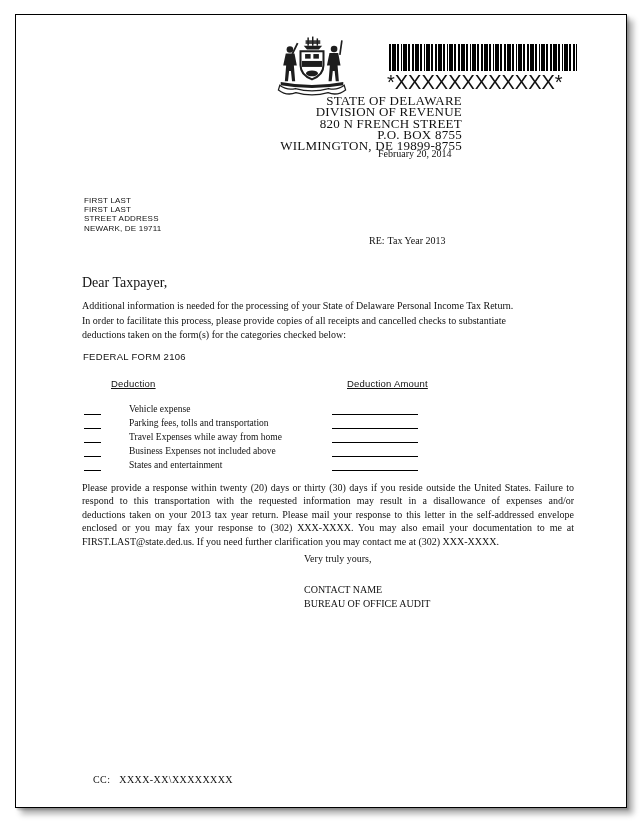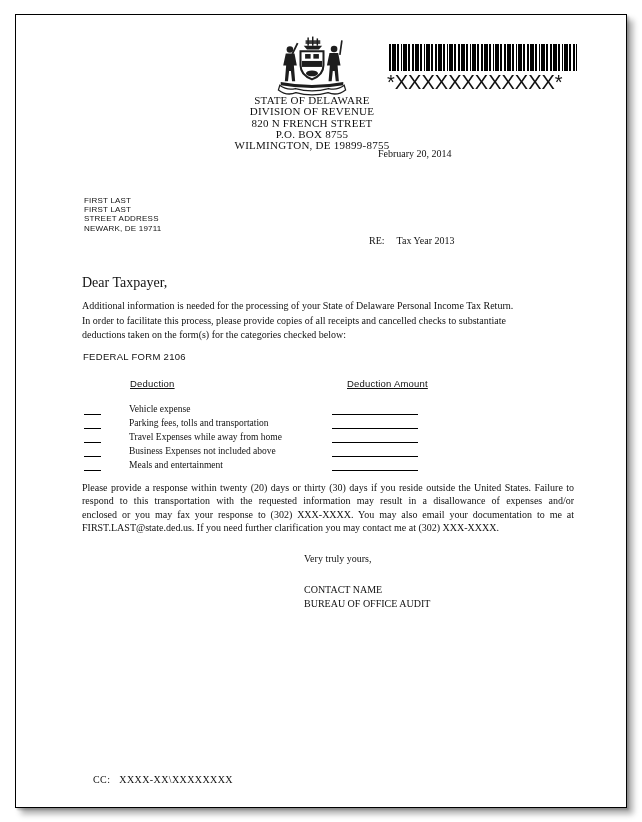--- a/index.html
+++ b/index.html
@@ -3,48 +3,48 @@
 <meta charset="utf-8">
 <style>
   html,body{margin:0;padding:0;background:#ffffff;width:642px;height:822px;position:relative;
     font-family:"Liberation Serif",serif;color:#111;}
   .sheet{position:absolute;left:15px;top:14px;width:610px;height:792px;background:#fff;
     border:1px solid #000;box-shadow:6px 6px 6px rgba(0,0,0,.32),2px 2px 2px rgba(0,0,0,.22);}
   .abs{position:absolute;}
 
   
   .seal{left:250px;top:21px;width:92px;height:60px;}
-  .letterhead{left:146px;top:80px;width:300px;text-align:center;
-    font-size:11px;line-height:11.3px;letter-spacing:.25px;}
+  .letterhead{left:146px;top:80px;width:300px;text-align:right;
+    font-size:13px;line-height:11.3px;letter-spacing:.25px;}
   .date{left:362px;top:133px;font-size:10px;}
 
   
   .barcode{left:373px;top:29px;width:188px;height:27px;
     background:repeating-linear-gradient(90deg,
       #000 0 2px,#fff 2px 3px,#000 3px 7px,#fff 7px 8px,#000 8px 10px,#fff 10px 12px,
       #000 12px 13px,#fff 13px 14px,#000 14px 18px,#fff 18px 19px,#000 19px 21px,#fff 21px 23px);}
   .barcode-label{left:371px;top:57px;width:192px;font-family:"Liberation Sans",sans-serif;
     font-size:20px;line-height:21px;letter-spacing:0px;white-space:nowrap;}
 
   
   .recipient{left:68px;top:181px;font-family:"Liberation Sans",sans-serif;
     font-size:8px;line-height:9.2px;letter-spacing:.2px;}
 
   .re-line{left:353px;top:220px;font-size:10px;}
-  .re-line .re-val{margin-left:12px;font-family:Liberation Serif, serif;}
+  .re-line .re-val{margin-left:3px;font-family:Liberation Serif, serif;}
 
   .salutation{left:66px;top:260px;font-size:14px;}
   .para1{left:66px;top:285px;width:500px;font-size:10px;}
   .para2{left:66px;top:299px;width:500px;font-size:10px;line-height:13.5px;white-space:nowrap;}
 
   .form-heading{left:67px;top:336px;font-family:"Liberation Sans",sans-serif;
     font-size:9.5px;letter-spacing:.3px;}
 
   .th{font-family:"Liberation Sans",sans-serif;font-size:9.5px;text-decoration:underline;letter-spacing:.2px;}
-  .th1{left:114px;top:363px;}
+  .th1{left:95px;top:363px;}
   .th2{left:331px;top:363px;}
 
   .ded-row{position:absolute;left:68px;height:14px;width:480px;font-size:9.5px;}
   .blank{position:absolute;border-bottom:1px solid #000;height:11px;}
   .blank.check{left:0;width:17px;}
   .ded-label{position:absolute;left:45px;top:1px;white-space:nowrap;}
   .blank.amount{left:248px;width:86px;}
 
   .para3{left:66px;top:466px;width:492px;font-size:10px;line-height:13.4px;}
   .jline{text-align:justify;text-align-last:justify;}
@@ -143,27 +143,28 @@
     <span class="ded-label">Travel Expenses while away from home</span>
     <span class="blank amount"></span>
   </div>
   <div class="ded-row" style="top:430px">
     <span class="blank check"></span>
     <span class="ded-label">Business Expenses not included above</span>
     <span class="blank amount"></span>
   </div>
   <div class="ded-row" style="top:444px">
     <span class="blank check"></span>
-    <span class="ded-label">Meals and entertainment</span>
+    <span class="ded-label">States and entertainment</span>
     <span class="blank amount"></span>
   </div>
 
   <div class="abs para3">
     <div class="jline">Please provide a response within twenty (20) days or thirty (30) days if you reside outside the United States.  Failure to</div>
     <div class="jline">respond to this transportation with the requested information may result in a disallowance of expenses and/or</div>
+    <div class="jline">deductions taken on your 2013 tax year return.  Please mail your response to this letter in the self-addressed envelope</div>
     <div class="jline">enclosed or you may fax your response to (302) XXX-XXXX.  You may also email your documentation to me at</div>
     <div class="jline-last">FIRST.LAST@state.ded.us.  If you need further clarification you may contact me at (302) XXX-XXXX.</div>
   </div>
 
   <div class="abs closing">Very truly yours,</div>
 
   <div class="abs sig sig1">CONTACT NAME</div>
   <div class="abs sig sig2">BUREAU OF OFFICE AUDIT</div>
 
   <div class="abs cc-line">

